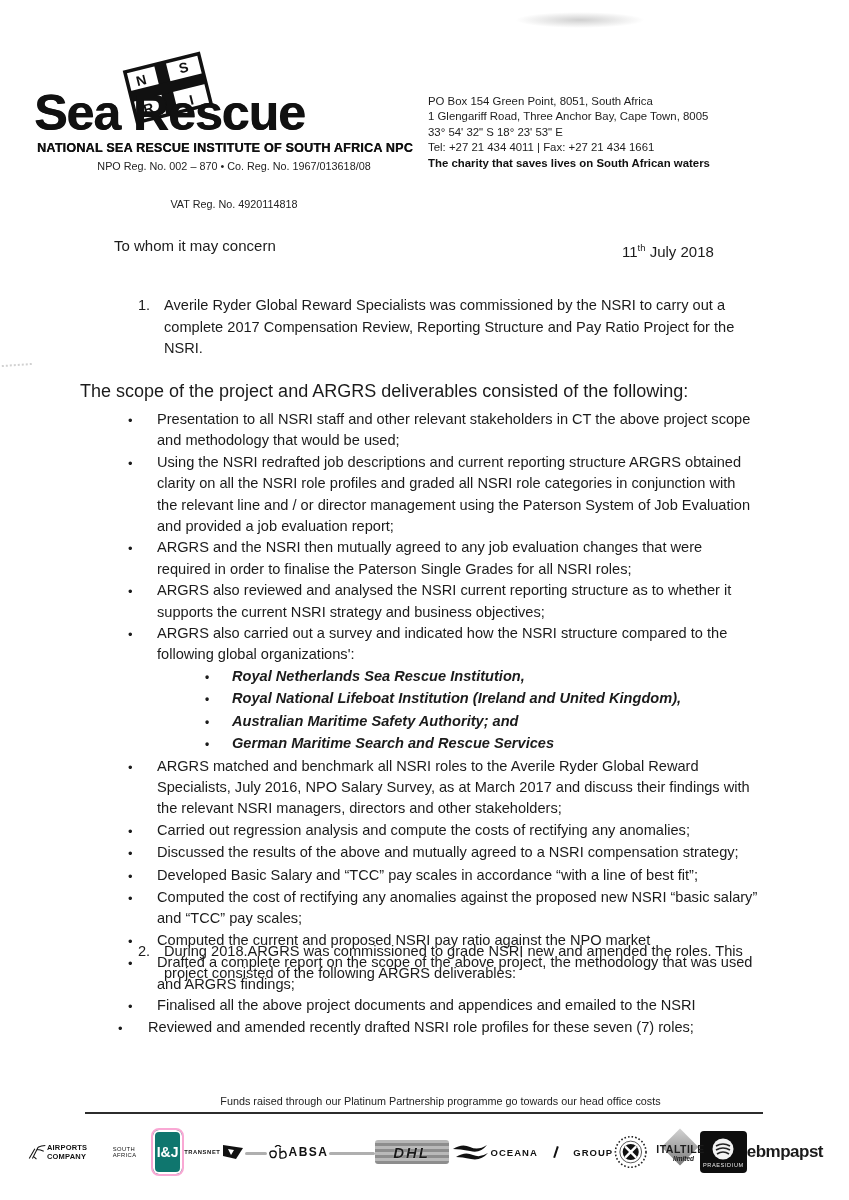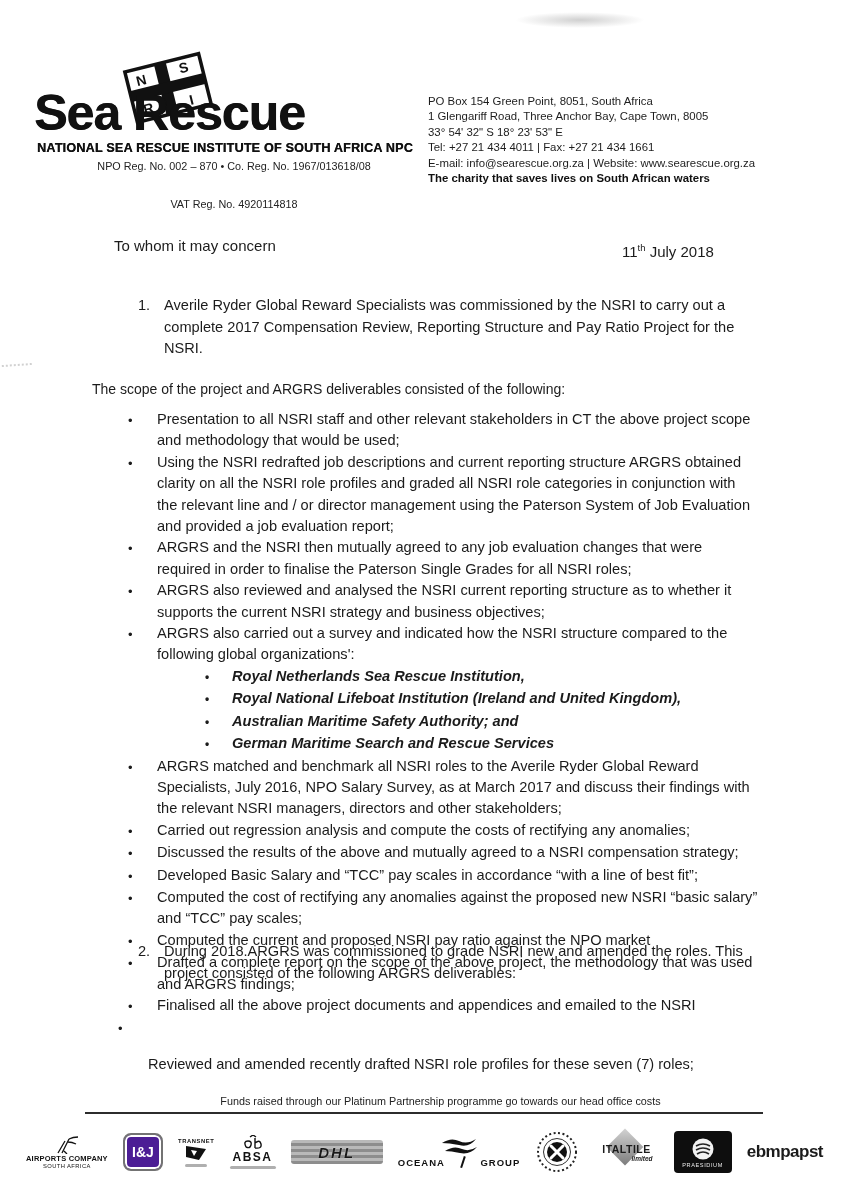--- a/index.html
+++ b/index.html
@@ -32,45 +32,45 @@
   .contact{ position:absolute; left:428px; top:94px; font-size:11.4px; line-height:15.4px; color:#1d1d1d; }
   .contact .tagline{ font-weight:bold; color:#111; }
   
   .salutation{ position:absolute; left:114px; top:237px; font-size:15px; }
   .dateline{ position:absolute; left:622px; top:242px; font-size:15px; white-space:nowrap; }
   .dateline sup{ font-size:9.5px; }
   .numbered{ position:absolute; display:flex; font-size:14.6px; line-height:21.5px; }
   .numbered .num{ width:26px; flex:none; }
   .numbered .ntext{ width:592px; }
   .item1{ left:138px; top:295px; }
-  .scope{ position:absolute; left:92px; top:381px; font-size:14px; }
+  .scope{ position:absolute; left:80px; top:381px; font-size:18px; }
   .bullets{ position:absolute; left:128px; top:409px; width:660px; font-size:14.6px; line-height:21.4px; }
   .b-row{ display:flex; }
   .b-dot{ width:29px; flex:none; font-size:13px; padding-top:1px; }
   .b-text{ width:602px; }
   .sub-rows{ margin-left:77px; }
   .sb-row{ display:flex; font-weight:bold; font-style:italic; }
   .sb-dot{ width:27px; flex:none; font-size:12px; font-style:normal; padding-top:1px; }
   .sb-text{ width:500px; }
   .item2{ left:138px; top:941px; }
   .final-bullet{ position:absolute; left:118px; top:1017px; display:flex; font-size:14.6px; line-height:21.4px; }
   .final-bullet .b-dot{ width:30px; }
-  .final-bullet .b-text{ width:604px;margin-top:37px; }
+  .final-bullet .b-text{ width:604px; }
   
   .platinum{ position:absolute; left:0; top:1095px; width:100%; text-align:center; font-size:10.8px; color:#222;margin-left:16px; }
   .footline{ position:absolute; left:85px; right:86px; top:1112px; border-top:2px solid #2c2c2c; }
   .sponsors{
     position:absolute; left:26px; right:26px; top:1120px; height:64px;
     display:flex; align-items:center; justify-content:space-between;
   }
-  .sp{ display:flex; flex-direction:column; align-items:center; justify-content:center; color:#111; }
+  .sp{ display:flex; align-items:center; justify-content:center; color:#111; }
   .sp-airports .l1{ font-size:7.5px; font-weight:bold; letter-spacing:.2px; }
   .sp-airports .l2{ font-size:5.8px; letter-spacing:.4px; }
   .sp-iandj{
-    width:40px; height:38px; background:#4c1d95; border:2px solid #737373; border-radius:8px;
+    width:40px; height:48px; background:#0f766e; border:2px solid #f9a8d4; border-radius:8px;
     box-shadow:inset 0 0 0 2px #fff; display:flex; align-items:center; justify-content:center;
     color:#fff; font-weight:900; font-size:14px;
   }
   .sp-transnet .tn{ font-size:5.8px; font-weight:bold; letter-spacing:.6px; }
   .blurbar{ height:3px; background:#9b9b9b; border-radius:2px; opacity:.8; margin-top:2px; }
   .sp-absa .absa-word{ font-size:12px; font-weight:900; letter-spacing:1.5px; }
   .sp-dhl{
     width:92px; height:24px; border-radius:3px;
     background:repeating-linear-gradient(180deg,#b9b9b9 0 3px,#8d8d8d 3px 6px);
     display:flex; align-items:center; justify-content:center;
@@ -115,21 +115,20 @@
   <div class="brand-title">Sea Rescue</div>
   <div class="brand-sub">NATIONAL SEA RESCUE INSTITUTE OF SOUTH AFRICA NPC</div>
   <div class="brand-reg">NPO Reg. No. 002 – 870  •  Co. Reg. No. 1967/013618/08</div>
   <div class="brand-vat">VAT Reg. No. 4920114818</div>
 
   <div class="contact">
     <div>PO Box 154 Green Point, 8051, South Africa</div>
     <div>1 Glengariff Road, Three Anchor Bay, Cape Town, 8005</div>
     <div>33° 54' 32" S  18° 23' 53" E</div>
     <div>Tel: +27 21 434 4011  |  Fax: +27 21 434 1661</div>
-    <div>E-mail: info@searescue.org.za  |  Website: www.searescue.org.za</div>
     <div class="tagline">The charity that saves lives on South African waters</div>
   </div>
 
   <div class="salutation">To whom it may concern</div>
   <div class="dateline"><span>11</span><sup>th</sup><span> July 2018</span></div>
 
   <div class="numbered item1">
     <div class="num">1.</div>
     <div class="ntext">Averile Ryder Global Reward Specialists was commissioned by the NSRI to carry out a complete 2017 Compensation Review, Reporting Structure and Pay Ratio Project for the NSRI.</div>
   </div>

